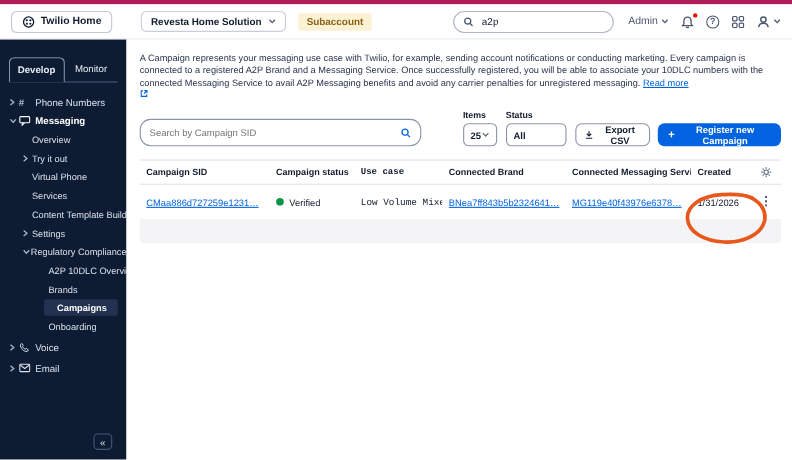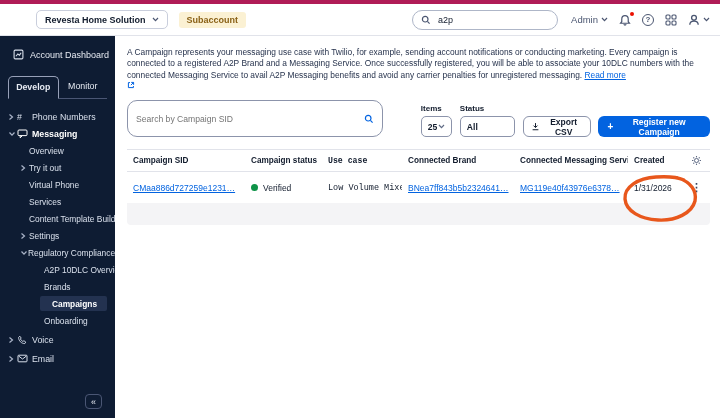--- a/index.html
+++ b/index.html
@@ -72,21 +72,21 @@
   .gap { margin-top:2px; }
   .collapse-btn { position:absolute; bottom:9px; right:13px; width:17px; height:15px;
     border:1px solid #4A5674; border-radius:4px; color:#E6EAF2; font-size:9px;
     display:flex; align-items:center; justify-content:center; background:transparent; cursor:pointer; }
   
   .main { flex:1; padding:11px 10px 0 12px; position:relative; background:#fff; }
   h1 { font-size:15px; font-weight:bold; color:#121C2D; margin:1px 0 8px; }
   .desc { font-size:8.4px; line-height:1.35; color:#27334D; max-width:586px; }
   .read-more { color:#0263E0; text-decoration:underline; cursor:pointer; }
   .controls { display:flex; align-items:flex-end; margin-top:11px; }
-  .tsearch { width:288px; height:37px; border:1px solid #8C94AB; border-radius:10px;
+  .tsearch { width:288px; height:25px; border:1px solid #8C94AB; border-radius:10px;
     display:flex; align-items:center; padding:0 8px; margin-right:38px; background:#fff; }
   .tsearch input { border:none; outline:none; flex:1; font-size:8.6px;
     font-family:"Liberation Sans", sans-serif; color:#121C2D; background:transparent; }
   .fg { display:flex; flex-direction:column; margin-right:8px; }
   .fg label { font-size:8px; font-weight:bold; color:#121C2D; margin-bottom:3px; }
   .sel { border:1px solid #8C94AB; border-radius:5px; height:21px; background:#fff;
     display:flex; align-items:center; justify-content:space-between; padding:0 6px;
     font-size:8.6px; font-weight:bold; color:#121C2D; cursor:pointer; }
   .sel-items { width:31px; }
   .sel-status { width:55px;gap:48px; }
@@ -116,20 +116,32 @@
   .annotation { position:absolute; left:503px; top:134px; pointer-events:none; z-index:5; }
   svg { display:block; }
 </style>
 </head>
 <body>
 
 <div class="screen">
   <div class="top-strip"></div>
 
   <div class="topbar">
+    <button class="home-btn">
+      <span>
+        <svg width="12" height="12" viewBox="0 0 12 12">
+            <circle cx="6" cy="6" r="4.6" fill="none" stroke="#121C2D" stroke-width="1.2"></circle>
+            <circle cx="4.4" cy="4.4" r="1" fill="#121C2D"></circle>
+            <circle cx="7.6" cy="4.4" r="1" fill="#121C2D"></circle>
+            <circle cx="4.4" cy="7.6" r="1" fill="#121C2D"></circle>
+            <circle cx="7.6" cy="7.6" r="1" fill="#121C2D"></circle>
+          </svg>
+      </span>
+      <span>Twilio Home</span>
+    </button>
 
     <div class="account-pill">
       <span>Revesta Home Solution</span>
       <span>
         <svg width="7" height="5" viewBox="0 0 7 5">
             <polyline points="1,1 3.5,3.6 6,1" fill="none" stroke="#4B5671" stroke-width="1.2"></polyline>
           </svg>
       </span>
     </div>
 
@@ -192,29 +204,20 @@
         <svg width="7" height="5" viewBox="0 0 7 5">
             <polyline points="1,1 3.5,3.6 6,1" fill="none" stroke="#4B5671" stroke-width="1.2"></polyline>
           </svg>
       </span>
     </span>
   </div>
 
   <div class="body">
 
     <div class="sidebar">
-      <div class="acct-dash">
-        <span>
-          <svg width="11" height="11" viewBox="0 0 10 10">
-              <rect x="1" y="1" width="8" height="8" rx="1" fill="none" stroke="#D9E0EC" stroke-width="1"></rect>
-              <polyline points="2.6,6.6 4.4,4.5 5.9,5.6 7.4,3.4" fill="none" stroke="#D9E0EC" stroke-width="1"></polyline>
-            </svg>
-        </span>
-        <span>Account Dashboard</span>
-      </div>
 
       <div class="tabs">
         <div class="tab active">Develop</div>
         <div class="tab">Monitor</div>
       </div>
 
       <ul class="nav">
         <li class="l0">
           <span class="chev">
               <svg width="6" height="8" viewBox="0 0 6 8">

